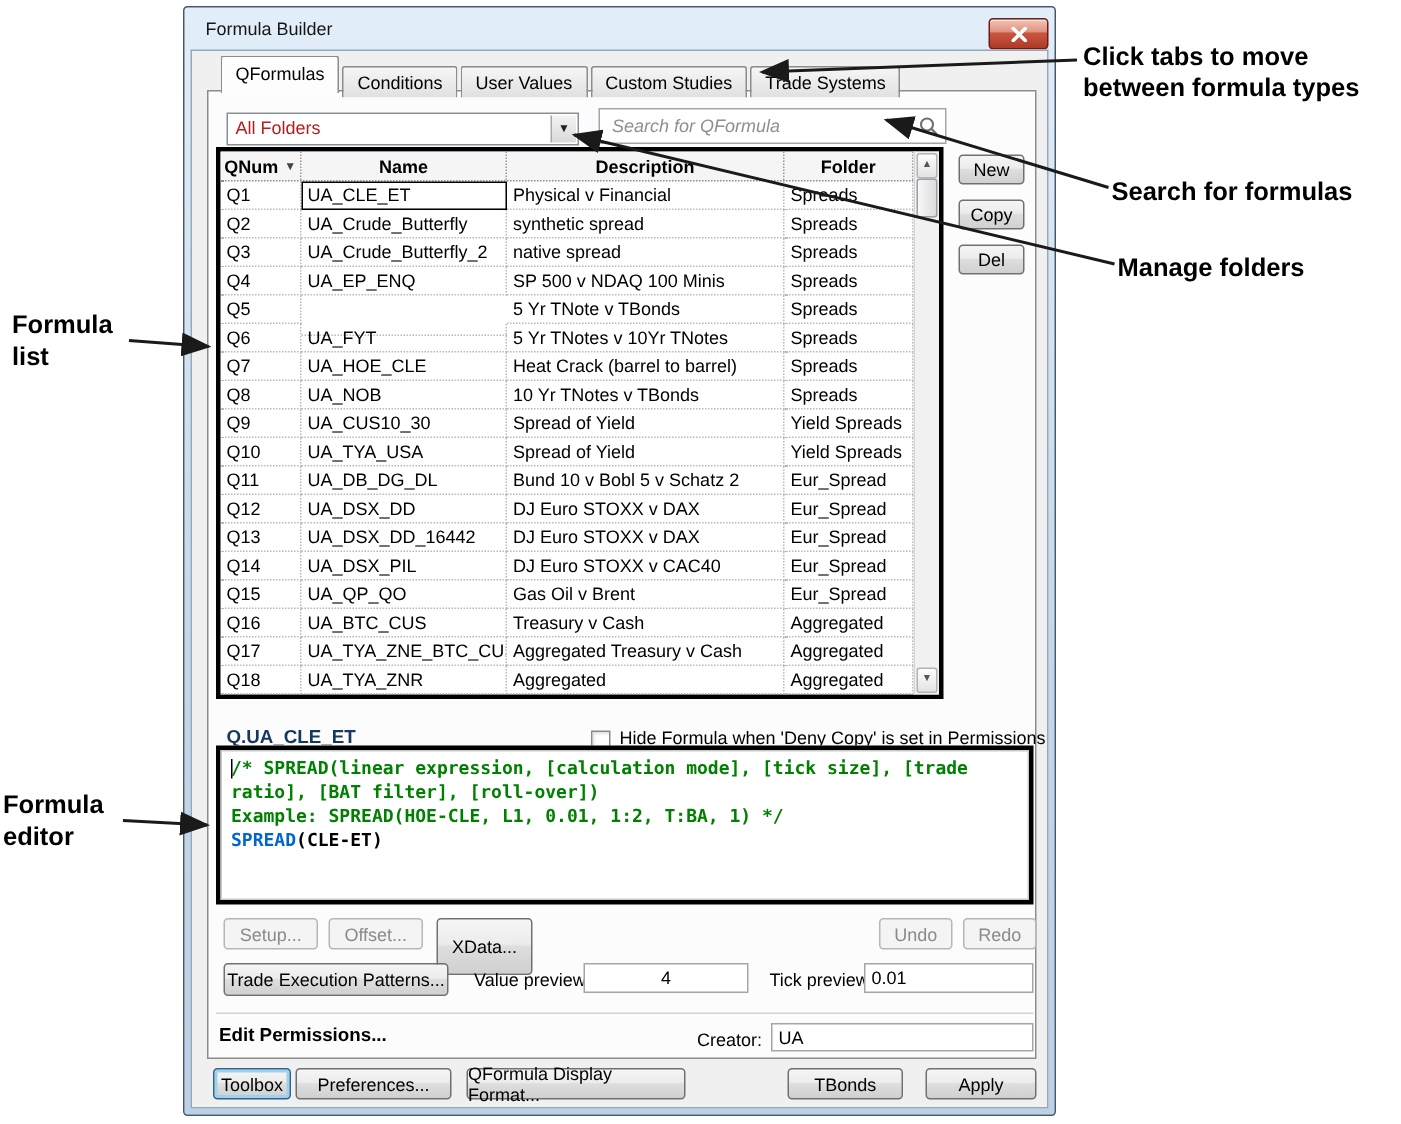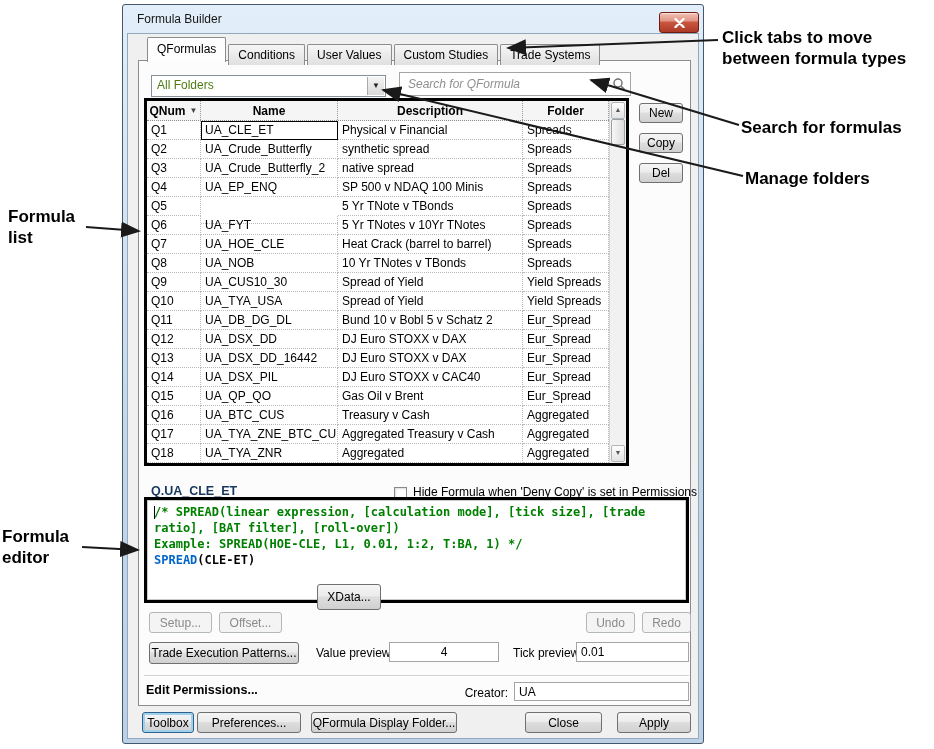--- a/index.html
+++ b/index.html
@@ -28,21 +28,21 @@
        background:linear-gradient(#f6f6f6,#e0e0e0);border:1px solid #8c8c8c;border-bottom:none;
        border-radius:2px 2px 0 0;margin-right:2px;position:relative;top:3px;color:#000;}
   .tab.active{background:#fdfdfd;height:24px;line-height:23px;top:0;z-index:4;}
   .tabpage{position:absolute;left:15px;top:55px;width:551px;height:644px;background:#fcfcfc;border:1px solid #8c8c8c;z-index:2;}
 
   
   .dlg-el{position:absolute;z-index:5;}
 
   
   .combo{left:28px;top:70px;width:233px;height:20px;background:#fff;border:1px solid #878f98;font-size:12px;}
-  .combo-txt{position:absolute;left:5px;top:2px;color:#4d7c0f;}
+  .combo-txt{position:absolute;left:5px;top:2px;color:#b91c1c;}
   .combo-arrow{position:absolute;right:1px;top:1px;bottom:1px;width:16px;border-left:1px solid #a9a9a9;
                background:linear-gradient(#f4f4f4,#d9d9d9);font-size:8px;line-height:17px;text-align:center;color:#222;}
   .searchbox{left:276px;top:67px;width:230px;height:22px;border:1px solid #a5a5a5;background:#fff;}
   .searchbox input{position:absolute;left:0;top:0;width:100%;height:100%;border:none;outline:none;
                    padding:0 24px 0 8px;box-sizing:border-box;font-size:12px;font-style:italic;color:#444;
                    background:transparent;font-family:"Liberation Sans",sans-serif;}
   .searchbox input::placeholder{color:#8f8f8f;font-style:italic;opacity:1;}
   .searchbox svg{position:absolute;right:4px;top:4px;}
 
   
@@ -299,37 +299,37 @@
         <div class="caret"></div>
       <div class="editor-label" style="color: rgb(0, 128, 0);">/* SPREAD(linear expression, [calculation mode], [tick size], [trade</div>
           <div class="editor-label" style="color: rgb(0, 128, 0);">ratio], [BAT filter], [roll-over])</div>
           <div class="editor-label" style="color: rgb(0, 128, 0);">Example: SPREAD(HOE-CLE, L1, 0.01, 1:2, T:BA, 1) */</div>
           <div class="editor-label" style="color: rgb(0, 0, 0);"><span class="kw" style="color: rgb(0, 102, 204);">SPREAD</span><span>(CLE-ET)</span></div>
         </div>
     </div>
 
     <div class="dlg-el btn disabled" style="left:26px;top:607px;width:63px;height:21px;">Setup...</div>
     <div class="dlg-el btn disabled" style="left:96px;top:607px;width:63px;height:21px;">Offset...</div>
-    <div class="dlg-el btn" style="left:168px;top:579px;width:64px;height:26px;margin-left:26px;">XData...</div>
+    <div class="dlg-el btn" style="left:168px;top:607px;width:64px;height:38px;">XData...</div>
     <div class="dlg-el btn disabled" style="left:463px;top:607px;width:49px;height:21px;">Undo</div>
     <div class="dlg-el btn disabled" style="left:519px;top:607px;width:49px;height:21px;">Redo</div>
 
     <div class="dlg-el btn" style="left:26px;top:637px;width:150px;height:22px;">Trade Execution Patterns...</div>
     <div class="dlg-el inlinelabel" style="left:193px;top:641px;">Value preview</div>
     <input class="dlg-el tinput" style="left: 266px; top: 637px; width: 110px; height: 20px; text-align: center;" value="4">
     <div class="dlg-el inlinelabel" style="left:390px;top:641px;">Tick preview</div>
     <input class="dlg-el tinput" style="left: 453px; top: 637px; width: 113px; height: 20px;" value="0.01">
 
     <div class="dlg-el sep"></div>
 
     <div class="dlg-el editperm">Edit Permissions...</div>
     <div class="dlg-el inlinelabel" style="left:337px;top:681px;width:48px;text-align:right;">Creator:</div>
     <input class="dlg-el tinput" style="left: 391px; top: 677px; width: 175px; height: 19px;" value="UA">
 
     <div id="footer">
         <div class="dlg-el btn footerbtn focused" style="left: 19px; width: 52px;">Toolbox</div>
         <div class="dlg-el btn footerbtn" style="left: 74px; width: 104px;">Preferences...</div>
-        <div class="dlg-el btn footerbtn" style="left: 188px; width: 146px;">QFormula Display Folder...</div>
-        <div class="dlg-el btn footerbtn" style="left: 402px; width: 77px;">Close</div>
+        <div class="dlg-el btn footerbtn" style="left: 188px; width: 146px;">QFormula Display Format...</div>
+        <div class="dlg-el btn footerbtn" style="left: 402px; width: 77px;">TBonds</div>
         <div class="dlg-el btn footerbtn" style="left: 494px; width: 74px;">Apply</div>
       </div>
   </div>
 </div>
 
 </body></html>

